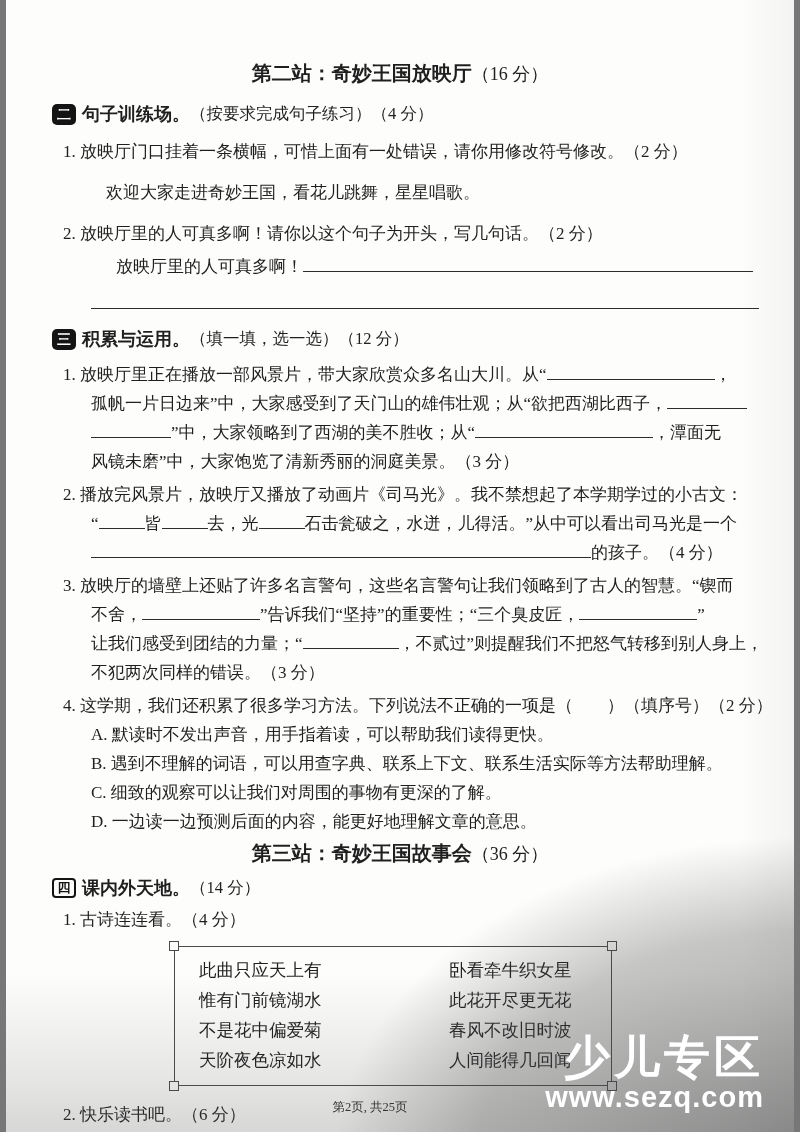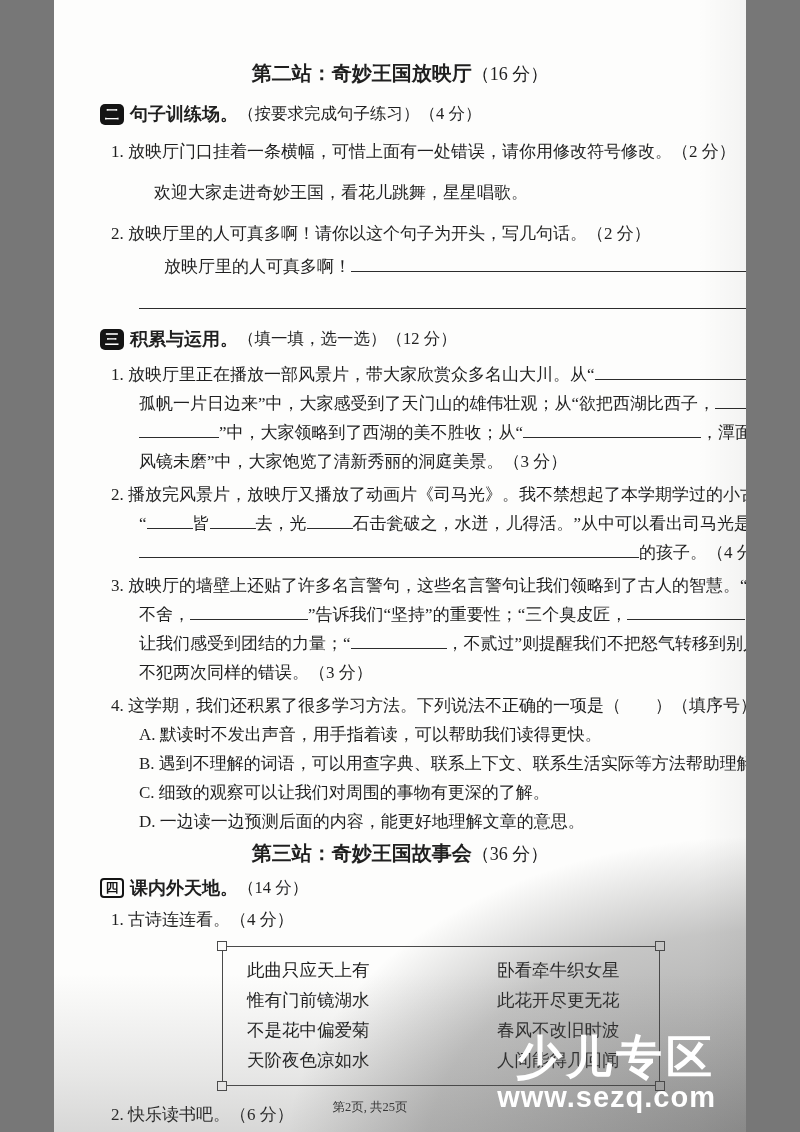--- a/index.html
+++ b/index.html
@@ -1,19 +1,19 @@
 <!DOCTYPE html>
 <html><head>
 <meta charset="utf-8">
 <style>
   html,body{margin:0;padding:0;}
   body{background:#777;}
   #paper{
     position:relative;
-    width:692px;height:1132px;
+    width:788px;height:1132px;
     margin:0 auto;
     background:#fdfdfc;
     overflow:hidden;
     color:#1f1f1f;
     font-family:"Liberation Serif","DejaVu Serif",serif;
     font-size:17px;
   }
   
   .shade{
     position:absolute;inset:0;pointer-events:none;z-index:5;

